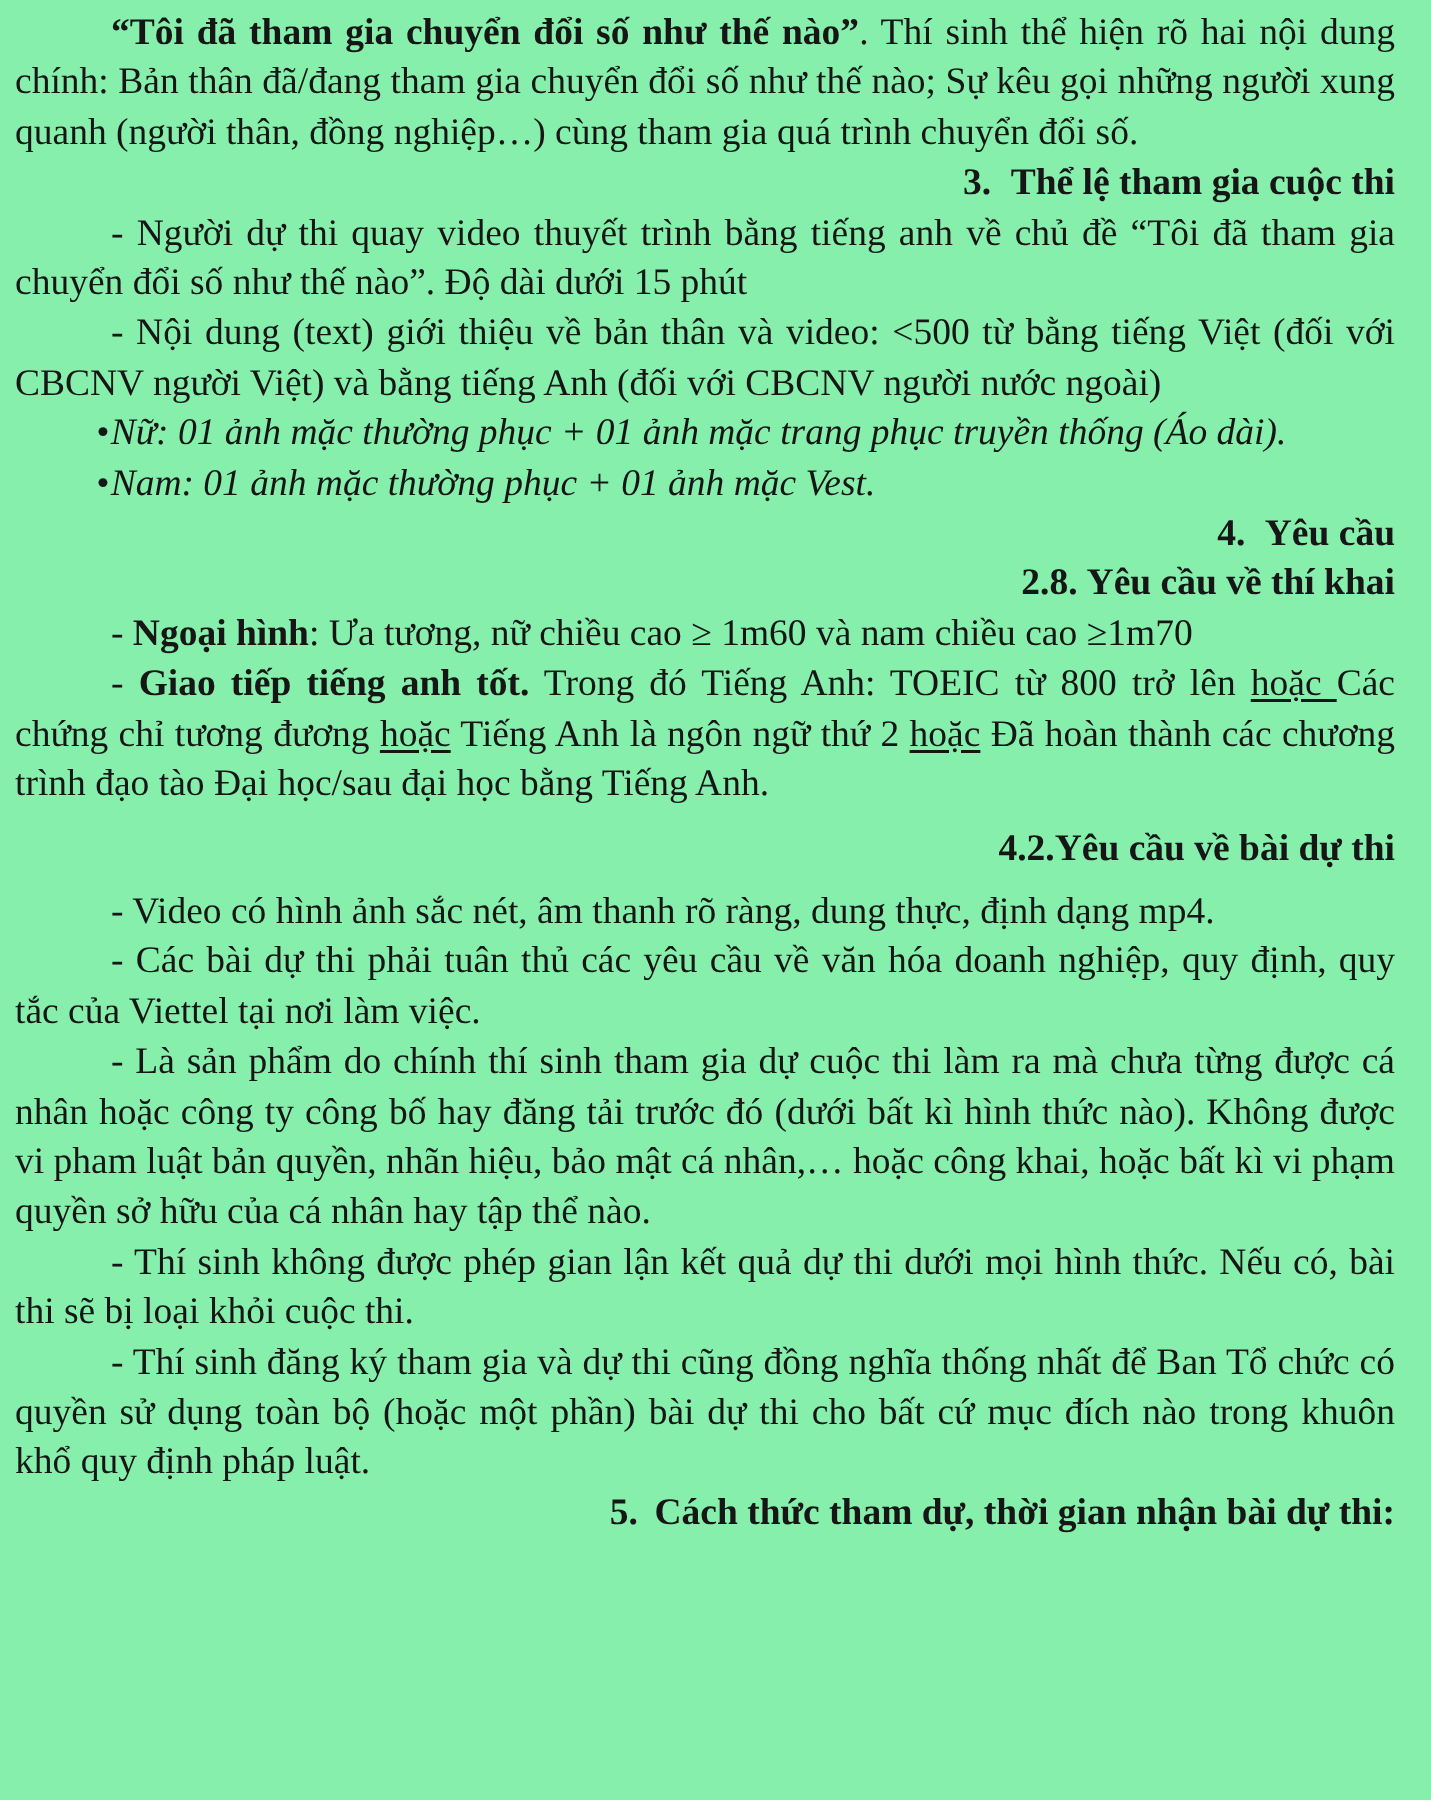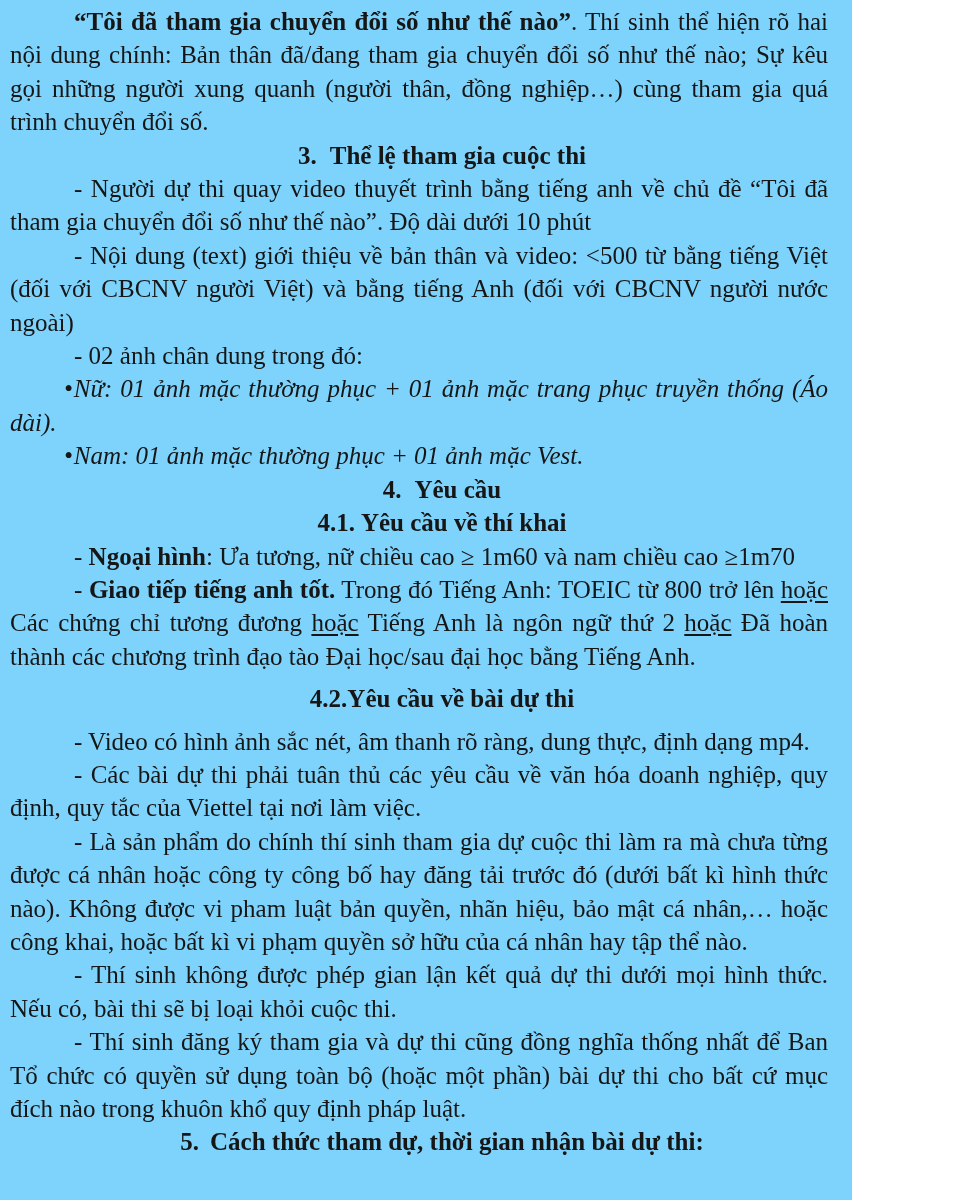--- a/index.html
+++ b/index.html
@@ -1,59 +1,58 @@
 <!DOCTYPE html>
 <html><head>
 <meta charset="utf-8">
 <style>
   html,body{margin:0;padding:0;background:#ffffff;}
   .page{
     position:relative;
-    width:852px;height:1200px;
+    width:954px;height:1200px;
     box-sizing:border-box;
-    background:#7dd3fc;
+    background:#86efac;
     color:#161616;
     font-family:"Liberation Serif","DejaVu Serif",serif;
     font-size:25px;
     line-height:33.4px;
     padding:5px 24px 0 10px;
     overflow:hidden;
   }
   .page p{
     margin:0;
     text-align:justify;
     text-indent:64px;
   }
   .page p.bullet{ text-indent:54px;font-style:italic; }
   .page p.heading{
-    text-align:center;
+    text-align:right;
     text-indent:0;
     padding-left:46px;
     font-weight:bold;
   }
   .page p.heading.spaced{ margin:9px 0; }
   .hnum{ display:inline-block; font-weight:bold; }
   .b{ font-weight:bold; }
   .u{ text-decoration:underline; text-underline-offset:3px; }
   .bullet-dot{ padding-right:1px; }
 </style>
 </head>
 <body>
 
 <div class="page">
   <div>
       <p class="paragraph"><span class="b ">“Tôi đã tham gia chuyển đổi số như thế nào”</span><span class="">. Thí sinh thể hiện rõ hai nội dung chính: Bản thân đã/đang tham gia chuyển đổi số như thế nào; Sự kêu gọi những người xung quanh (người thân, đồng nghiệp…) cùng tham gia quá trình chuyển đổi số.</span></p>
       <p class="heading"><span class="hnum" style="margin-right: 13px;">3.</span><span>Thể lệ tham gia cuộc thi</span></p>
-      <p class="paragraph"><span class="">- Người dự thi quay video thuyết trình bằng tiếng anh về chủ đề “Tôi đã tham gia chuyển đổi số như thế nào”. Độ dài dưới 10 phút</span></p>
+      <p class="paragraph"><span class="">- Người dự thi quay video thuyết trình bằng tiếng anh về chủ đề “Tôi đã tham gia chuyển đổi số như thế nào”. Độ dài dưới 15 phút</span></p>
       <p class="paragraph"><span class="">- Nội dung (text) giới thiệu về bản thân và video: &lt;500 từ bằng tiếng Việt (đối với CBCNV người Việt) và bằng tiếng Anh (đối với CBCNV người nước ngoài)</span></p>
-      <p class="paragraph"><span class="">- 02 ảnh chân dung trong đó:</span></p>
       <p class="bullet"><span class="bullet-dot">•</span><span class="">Nữ: 01 ảnh mặc thường phục + 01 ảnh mặc trang phục truyền thống (Áo dài).</span></p>
       <p class="bullet"><span class="bullet-dot">•</span><span class="">Nam: 01 ảnh mặc thường phục + 01 ảnh mặc Vest.</span></p>
       <p class="heading"><span class="hnum" style="margin-right: 13px;">4.</span><span>Yêu cầu</span></p>
-      <p class="heading"><span class="hnum" style="margin-right: 6px;">4.1.</span><span>Yêu cầu về thí khai</span></p>
+      <p class="heading"><span class="hnum" style="margin-right: 6px;">2.8.</span><span>Yêu cầu về thí khai</span></p>
       <p class="paragraph"><span class="">- </span><span class="b ">Ngoại hình</span><span class="">: Ưa tương, nữ chiều cao ≥ 1m60 và nam chiều cao ≥1m70</span></p>
       <p class="paragraph"><span class="">- </span><span class="b ">Giao tiếp tiếng anh tốt.</span><span class=""> Trong đó Tiếng Anh: TOEIC từ 800 trở lên </span><span class="u">hoặc </span><span class="">Các chứng chỉ tương đương </span><span class="u">hoặc</span><span class=""> Tiếng Anh là ngôn ngữ thứ 2 </span><span class="u">hoặc</span><span class=""> Đã hoàn thành các chương trình đạo tào Đại học/sau đại học bằng Tiếng Anh.</span></p>
       <p class="heading spaced"><span class="hnum" style="margin-right: 0px;">4.2.</span><span>Yêu cầu về bài dự thi</span></p>
       <p class="paragraph"><span class="">- Video có hình ảnh sắc nét, âm thanh rõ ràng, dung thực, định dạng mp4.</span></p>
       <p class="paragraph"><span class="">- Các bài dự thi phải tuân thủ các yêu cầu về văn hóa doanh nghiệp, quy định, quy tắc của Viettel tại nơi làm việc.</span></p>
       <p class="paragraph"><span class="">- Là sản phẩm do chính thí sinh tham gia dự cuộc thi làm ra mà chưa từng được cá nhân hoặc công ty công bố hay đăng tải trước đó (dưới bất kì hình thức nào). Không được vi pham luật bản quyền, nhãn hiệu, bảo mật cá nhân,… hoặc công khai, hoặc bất kì vi phạm quyền sở hữu của cá nhân hay tập thể nào.</span></p>
       <p class="paragraph"><span class="">- Thí sinh không được phép gian lận kết quả dự thi dưới mọi hình thức. Nếu có, bài thi sẽ bị loại khỏi cuộc thi.</span></p>
       <p class="paragraph"><span class="">- Thí sinh đăng ký tham gia và dự thi cũng đồng nghĩa thống nhất để Ban Tổ chức có quyền sử dụng toàn bộ (hoặc một phần) bài dự thi cho bất cứ mục đích nào trong khuôn khổ quy định pháp luật.</span></p>
       <p class="heading"><span class="hnum" style="margin-right: 11px;">5.</span><span>Cách thức tham dự, thời gian nhận bài dự thi:</span></p>
     </div>

